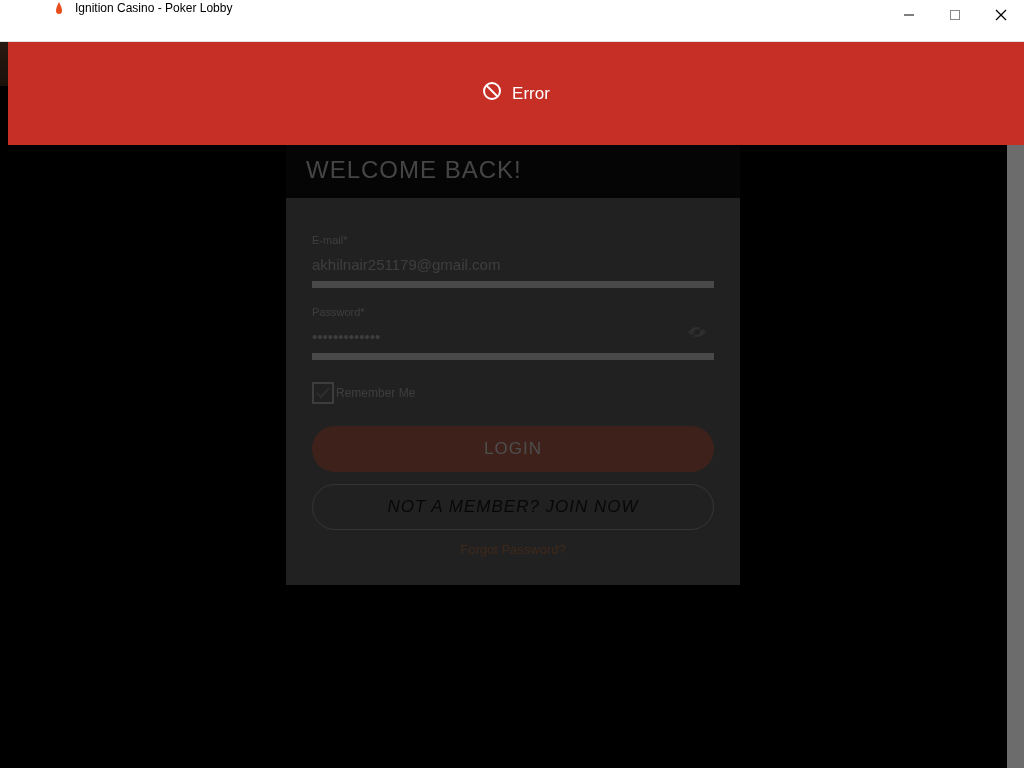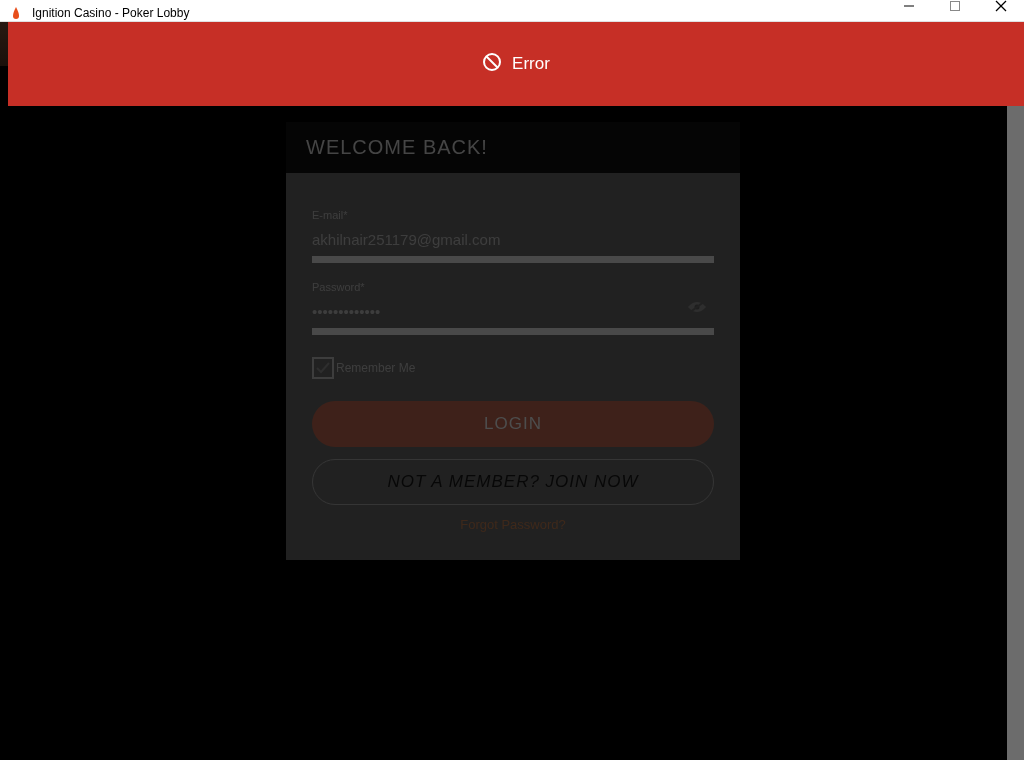--- a/index.html
+++ b/index.html
@@ -1,40 +1,40 @@
 <!DOCTYPE html>
 <html><head>
   <meta charset="utf-8">
   <style>
     * { margin: 0; padding: 0; box-sizing: border-box; }
     body { font-family: Arial, sans-serif; background: #fff; width: 1024px; height: 768px; overflow: hidden; position: relative; }
     
-    .titlebar { height: 22px; background: #fff; display: flex; align-items: flex-end; justify-content: space-between; border-bottom: 1px solid #e0e0e0; }
+    .titlebar { height: 42px; background: #fff; display: flex; align-items: flex-start; justify-content: space-between; border-bottom: 1px solid #e0e0e0; padding-left: 43px; }
     .titlebar-left { display: flex; align-items: center; padding-left: 8px; }
     .app-icon { width: 16px; height: 16px; margin-right: 8px; }
     .app-title { font-size: 12px; color: #000; }
     .titlebar-right { display: flex; align-items: center; }
     .win-btn { width: 46px; height: 30px; display: flex; align-items: center; justify-content: center; cursor: pointer; }
     
     .app-content { position: relative; height: 738px; background: #000; }
     
     .overlay { position: absolute; top: 0; left: 0; right: 0; bottom: 0; background: rgba(0,0,0,0.55); z-index: 10; }
     
     .topbar { position: absolute; top: 7px; right: 20px; display: flex; gap: 1px; z-index: 5; }
     .topbar-item { background: #1a1a1a; height: 20px; display: flex; align-items: center; padding: 0 8px; font-size: 10px; color: #fff; border: 1px solid #333; }
     .lang { display: flex; align-items: center; gap: 5px; }
     .flag { width: 16px; height: 10px; background: linear-gradient(to bottom, #012169 33%, #fff 33%, #fff 66%, #c8102e 66%); position: relative; }
     .email-item { display: flex; align-items: center; gap: 5px; }
     .clock-item { display: flex; align-items: center; gap: 5px; }
     
-    .error-banner { position: absolute; top: 0; left: 8px; right: 0; height: 84px; background: #c62f26; display: flex; align-items: center; justify-content: center; z-index: 20; color: #fff; font-size: 17px; gap: 10px; }
+    .error-banner { position: absolute; top: 0; left: 8px; right: 0; height: 103px; background: #c62f26; display: flex; align-items: center; justify-content: center; z-index: 20; color: #fff; font-size: 17px; gap: 10px; }
     
     .login-card { position: absolute; top: 100px; left: 286px; width: 454px; background: #4a4a4a; z-index: 5; }
     .card-header { background: #0d0d0d; padding: 14px 20px; }
-    .card-title { color: #999; font-family: Impact, 'Arial Black', sans-serif; font-size: 20px; letter-spacing: 1px; font-weight: normal; }
+    .card-title { color: #999; font-family: Impact, 'Arial Black', sans-serif; font-size: 24px; letter-spacing: 1px; font-weight: normal; }
     .card-body { padding: 36px 26px 28px; background: #4a4a4a; }
     
     .field { margin-bottom: 18px; position: relative; }
     .field-label { font-size: 11px; color: #888; margin-bottom: 6px; display: block; }
     .field-input { width: 100%; background: transparent; border: none; border-bottom: 7px solid #a3a3a3; color: #888; font-size: 15px; padding: 4px 0 8px; outline: none; }
     .eye-icon { position: absolute; right: 6px; top: 18px; cursor: pointer; }
     
     .remember { display: flex; align-items: center; gap: 2px; margin: 22px 0; }
     .checkbox { width: 22px; height: 22px; border: 2px solid #888; display: flex; align-items: center; justify-content: center; cursor: pointer; }
     .remember-label { font-size: 12px; color: #888; }

